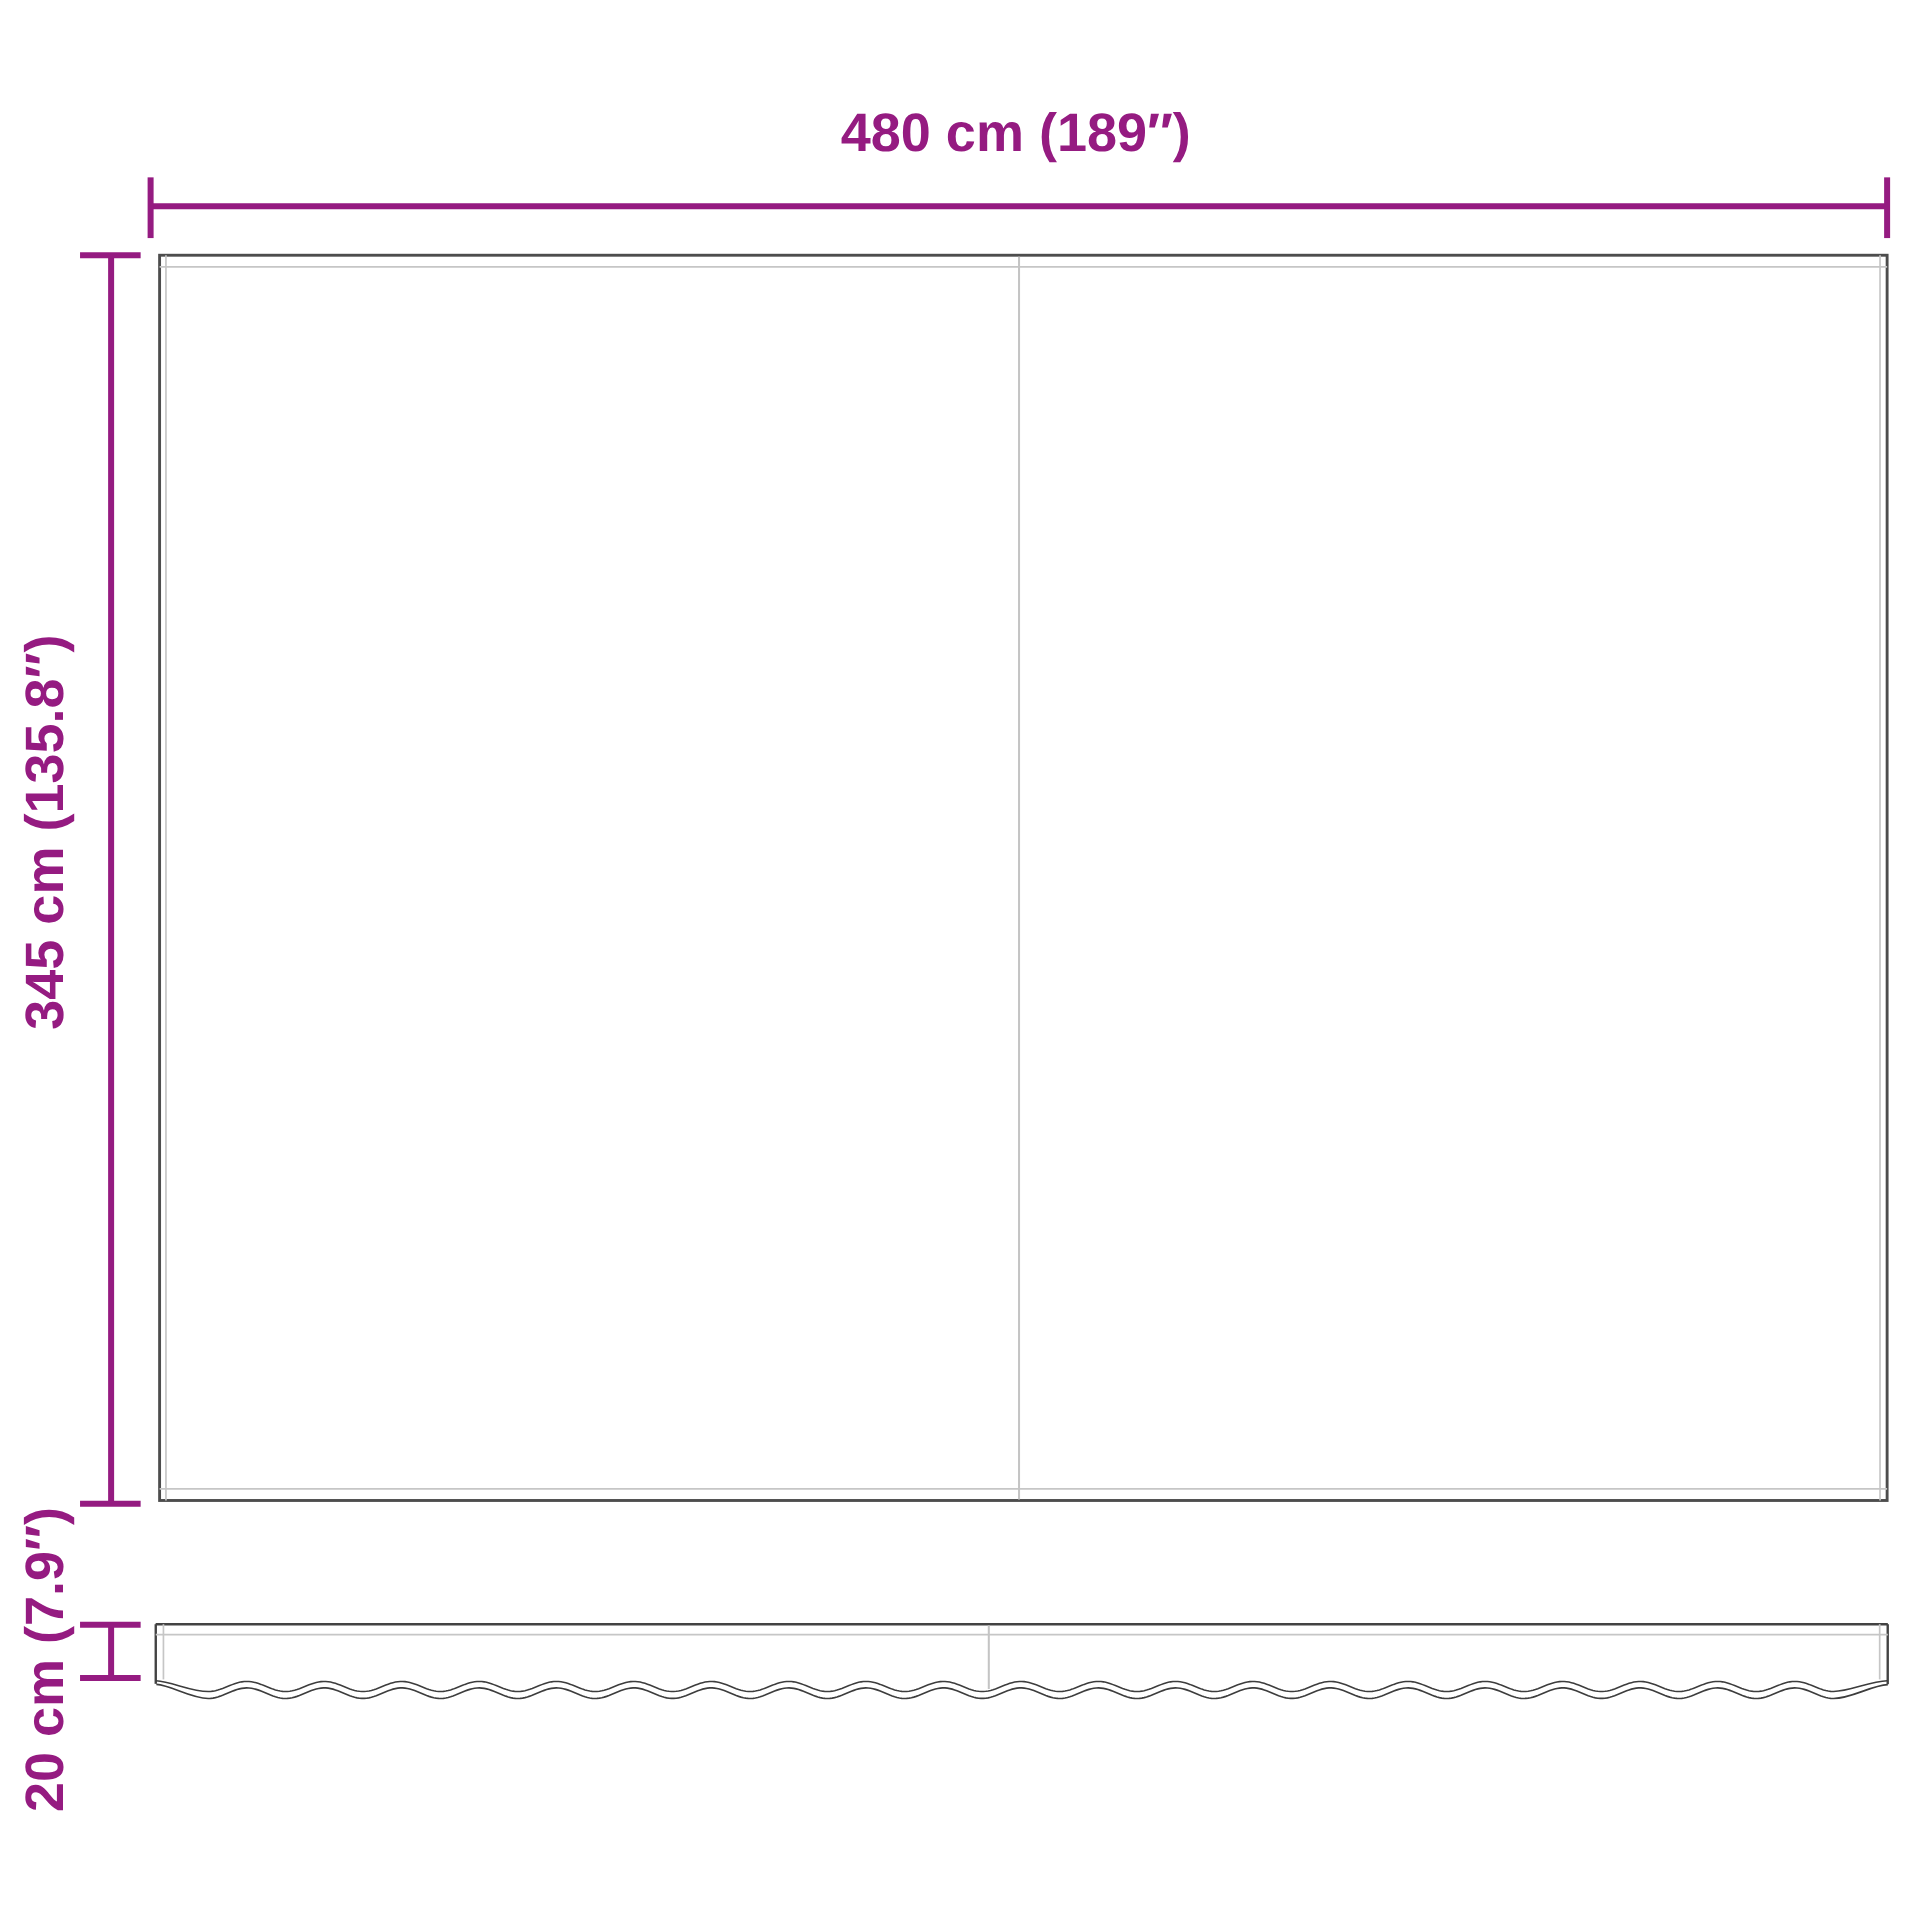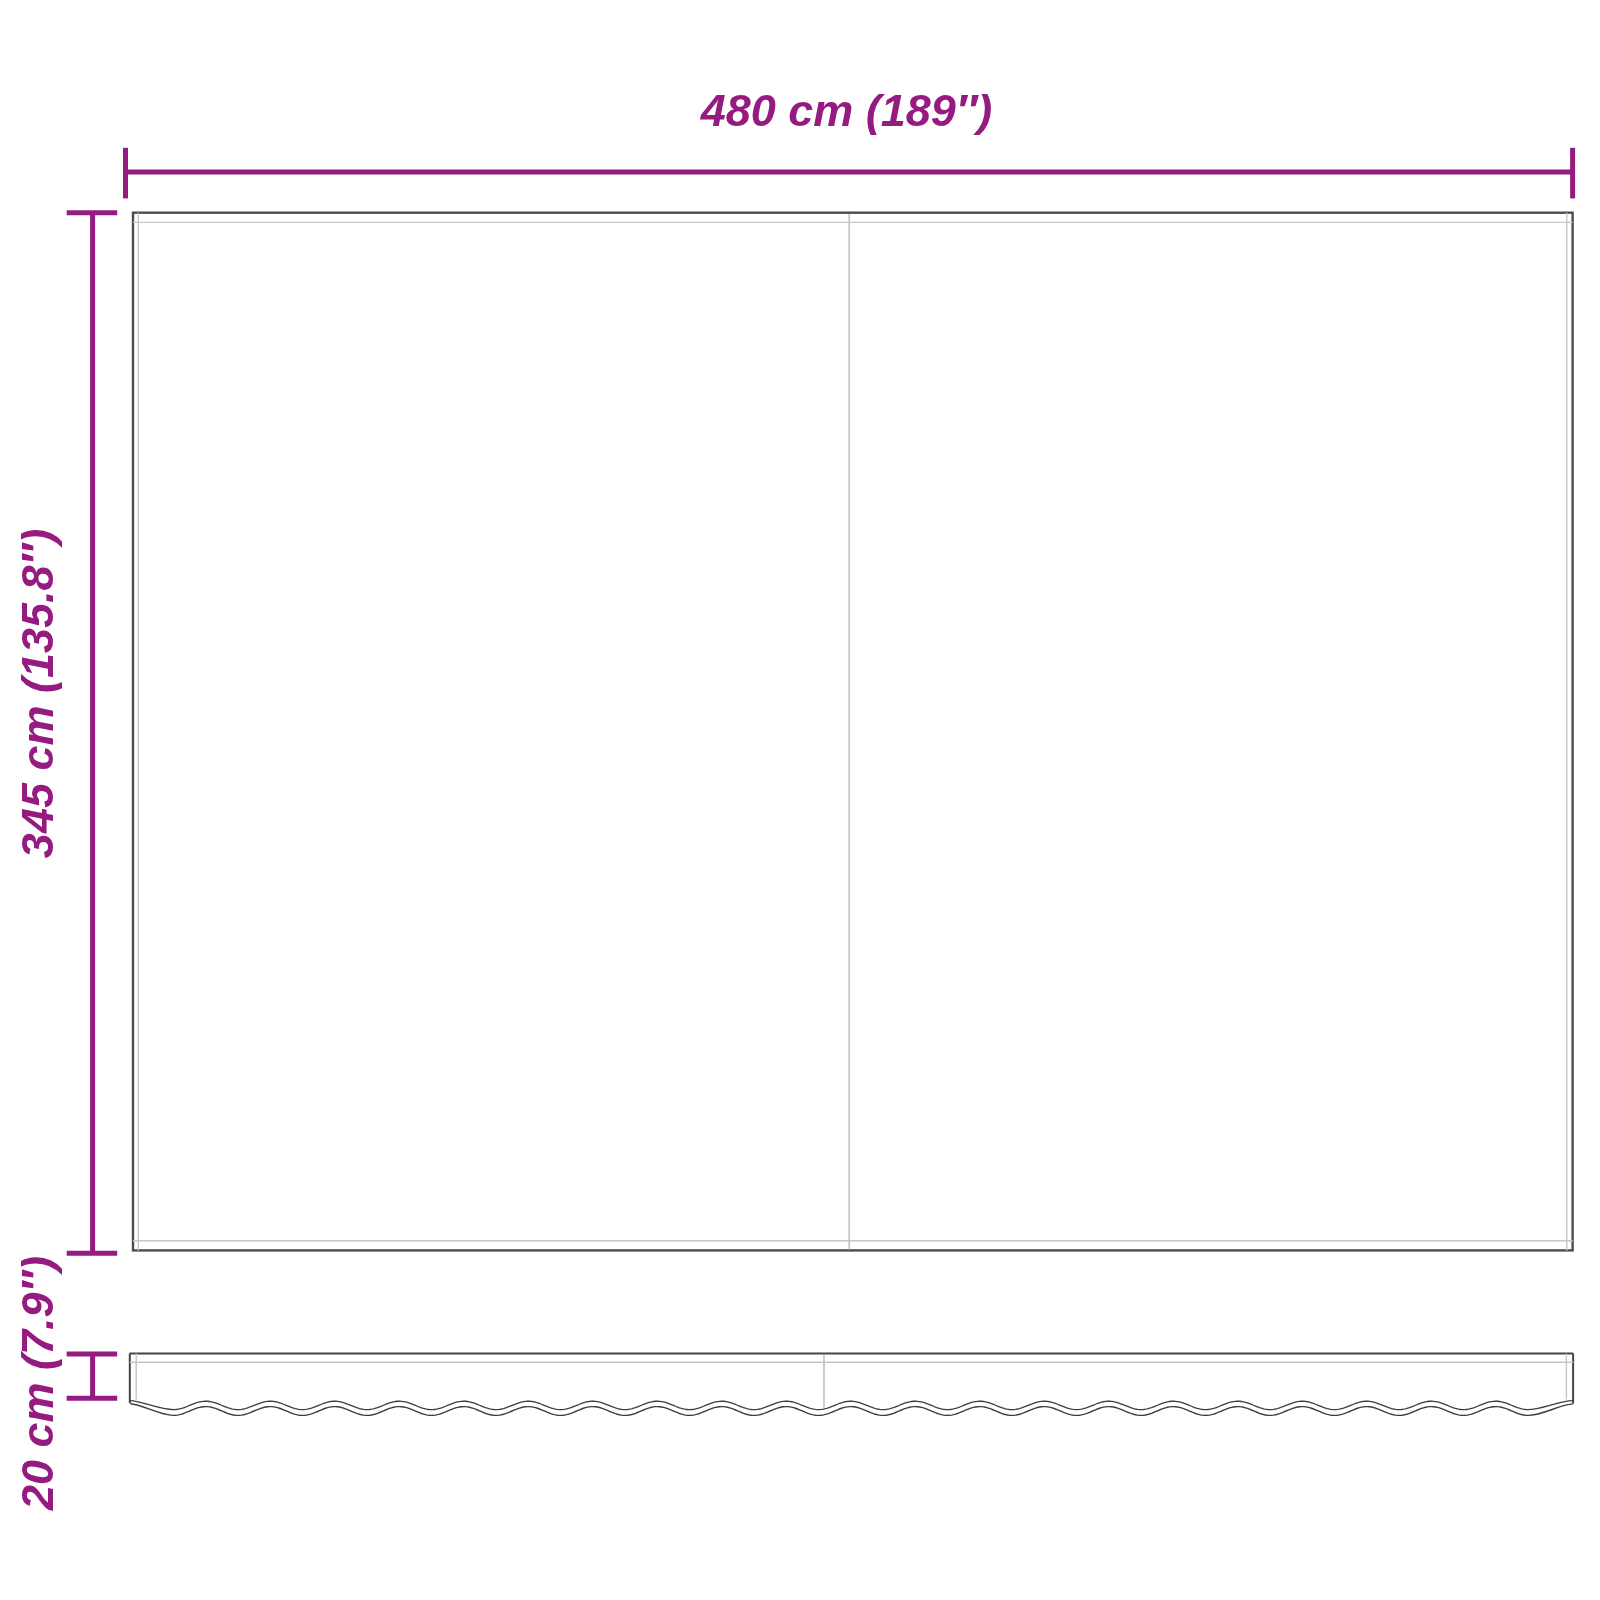--- a/index.html
+++ b/index.html
@@ -1,16 +1,16 @@
 <!DOCTYPE html>
 <html><head>
 <meta charset="utf-8">
 <style>
   html,body { margin:0; padding:0; background:#ffffff; }
-  #stage { position:relative; width:1600px; height:1600px; background:#ffffff;font-style:italic; }
+  #stage { position:relative; width:1600px; height:1600px; background:#ffffff; }
   svg { display:block; }
   text { font-family:"Liberation Sans", sans-serif; font-weight:bold; fill:#951b81; }
 </style>
 </head>
 <body>
 
 <div id="stage">
 <svg width="1600" height="1600" viewBox="0 0 1600 1600">
 
   <rect x="0" y="0" width="1600" height="1600" fill="#ffffff"></rect>

